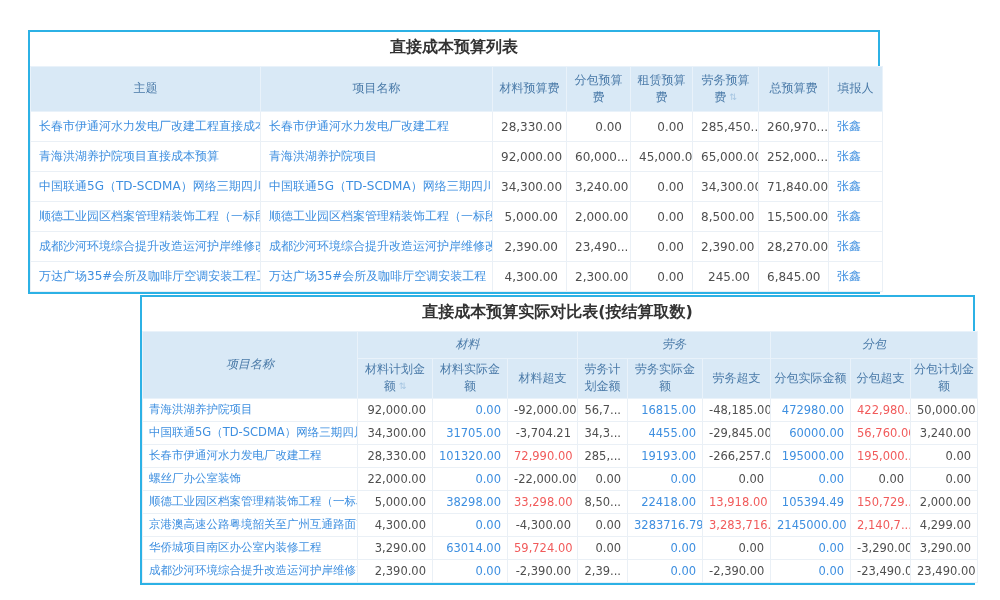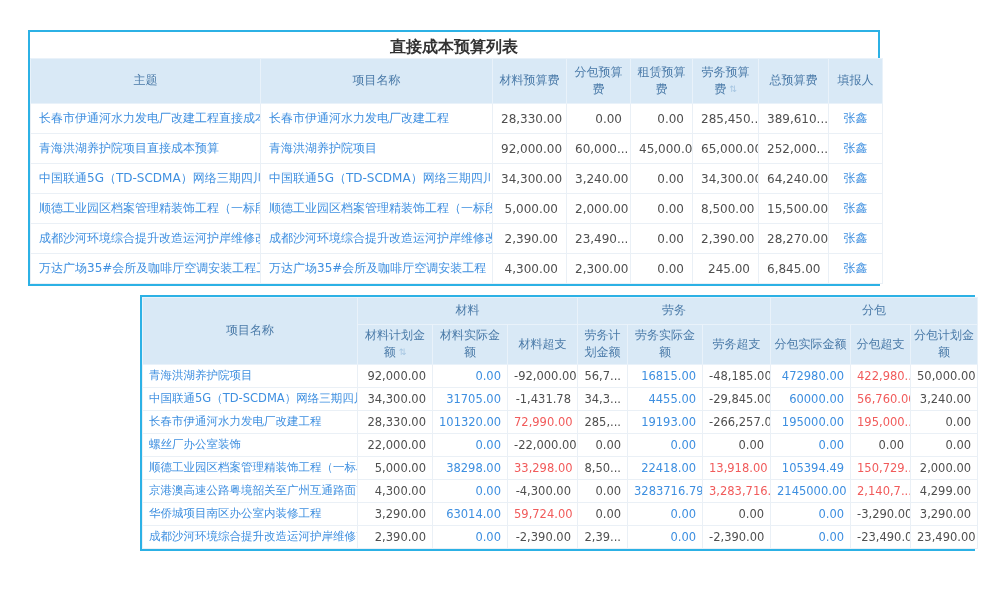--- a/index.html
+++ b/index.html
@@ -8,41 +8,41 @@
     font-family:"DejaVu Sans","Liberation Sans",sans-serif;
     -webkit-font-smoothing:antialiased;
   }
   .panel {
     position:absolute; background:#ffffff;
     border:2px solid #2cb1e5; box-sizing:border-box;
   }
   #panel1 { left:28px; top:30px; width:852px; }
   #panel2 { left:140px; top:295px; width:835px; }
   .tbl-title {
-    height:26px; line-height:30px; text-align:center;
+    height:34px; line-height:30px; text-align:center;
     font-weight:bold; font-size:16px; color:#333333; background:#ffffff;
   }
   table { border-collapse:collapse; table-layout:fixed; width:100%; }
   th {
     background:#d9e9f6; color:#4a7aa8; font-weight:normal; font-size:12px;
     border:1px solid #e9f2fa; padding:2px 3px; line-height:1.45;
     text-align:center; vertical-align:middle; overflow:hidden;
   }
   td {
     border:1px solid #eaf0f6; padding:0 8px; white-space:nowrap;
     overflow:hidden; vertical-align:middle; background:#ffffff;
   }
   #panel1 th.main { height:40px; }
   #panel1 td { height:29px; font-size:12px; }
-  #panel2 th.grp { height:22px; }
+  #panel2 th.grp { height:22px;font-style:italic; }
   #panel2 th.sub { height:30px; }
   #panel2 td { height:22px; font-size:11.5px; padding:0 6px; }
   .left   { text-align:left; }
   .right  { text-align:right; }
-  .center { text-align:center; }
+  .center { }
   .link { color:#3e8fe0; }
   .num  { color:#4f4f4f; }
   .blue { color:#3e8fe0; }
   .red  { color:#f15b5b; }
   .sort-ic {
     display:inline-block; margin-left:3px; font-size:9px;
     color:#a6c6e2; vertical-align:middle;
   }
 </style>
 </head>
@@ -74,41 +74,41 @@
       </tr>
     </thead>
     <tbody id="t1-body">
         <tr>
           <td class="link left">长春市伊通河水力发电厂改建工程直接成本...</td>
           <td class="link left">长春市伊通河水力发电厂改建工程</td>
           <td class="num right">28,330.00</td>
           <td class="num right">0.00</td>
           <td class="num right">0.00</td>
           <td class="num right">285,450...</td>
-          <td class="num right">389,610...</td>
+          <td class="num right">260,970...</td>
           <td class="link center">张鑫</td>
         </tr>
         <tr>
           <td class="link left">青海洪湖养护院项目直接成本预算</td>
           <td class="link left">青海洪湖养护院项目</td>
           <td class="num right">92,000.00</td>
           <td class="num right">60,000...</td>
           <td class="num right">45,000.00</td>
           <td class="num right">65,000.00</td>
           <td class="num right">252,000...</td>
           <td class="link center">张鑫</td>
         </tr>
         <tr>
           <td class="link left">中国联通5G（TD-SCDMA）网络三期四川...</td>
           <td class="link left">中国联通5G（TD-SCDMA）网络三期四川工程</td>
           <td class="num right">34,300.00</td>
           <td class="num right">3,240.00</td>
           <td class="num right">0.00</td>
           <td class="num right">34,300.00</td>
-          <td class="num right">64,240.00</td>
+          <td class="num right">71,840.00</td>
           <td class="link center">张鑫</td>
         </tr>
         <tr>
           <td class="link left">顺德工业园区档案管理精装饰工程（一标段...</td>
           <td class="link left">顺德工业园区档案管理精装饰工程（一标段）</td>
           <td class="num right">5,000.00</td>
           <td class="num right">2,000.00</td>
           <td class="num right">0.00</td>
           <td class="num right">8,500.00</td>
           <td class="num right">15,500.00</td>
@@ -132,20 +132,21 @@
           <td class="num right">0.00</td>
           <td class="num right">245.00</td>
           <td class="num right">6,845.00</td>
           <td class="link center">张鑫</td>
         </tr>
       </tbody>
   </table>
 </div>
 
 <div class="panel" id="panel2">
+  <div class="tbl-title">直接成本预算实际对比表(按结算取数)</div>
   <table>
     <colgroup>
       <col style="width:215px">
         <col style="width:75px">
         <col style="width:75px">
         <col style="width:70px">
       <col style="width:50px">
         <col style="width:75px">
         <col style="width:68px">
         <col style="width:80px">
@@ -181,21 +182,21 @@
           <td class="blue right">16815.00</td>
           <td class="num right">-48,185.00</td>
           <td class="blue right">472980.00</td>
           <td class="red right">422,980...</td>
           <td class="num right">50,000.00</td>
         </tr>
         <tr>
           <td class="link left">中国联通5G（TD-SCDMA）网络三期四川工程</td>
           <td class="num right">34,300.00</td>
           <td class="blue right">31705.00</td>
-          <td class="num right">-1,431.78</td>
+          <td class="num right">-3,704.21</td>
           <td class="num right">34,3...</td>
           <td class="blue right">4455.00</td>
           <td class="num right">-29,845.00</td>
           <td class="blue right">60000.00</td>
           <td class="red right">56,760.00</td>
           <td class="num right">3,240.00</td>
         </tr>
         <tr>
           <td class="link left">长春市伊通河水力发电厂改建工程</td>
           <td class="num right">28,330.00</td>

